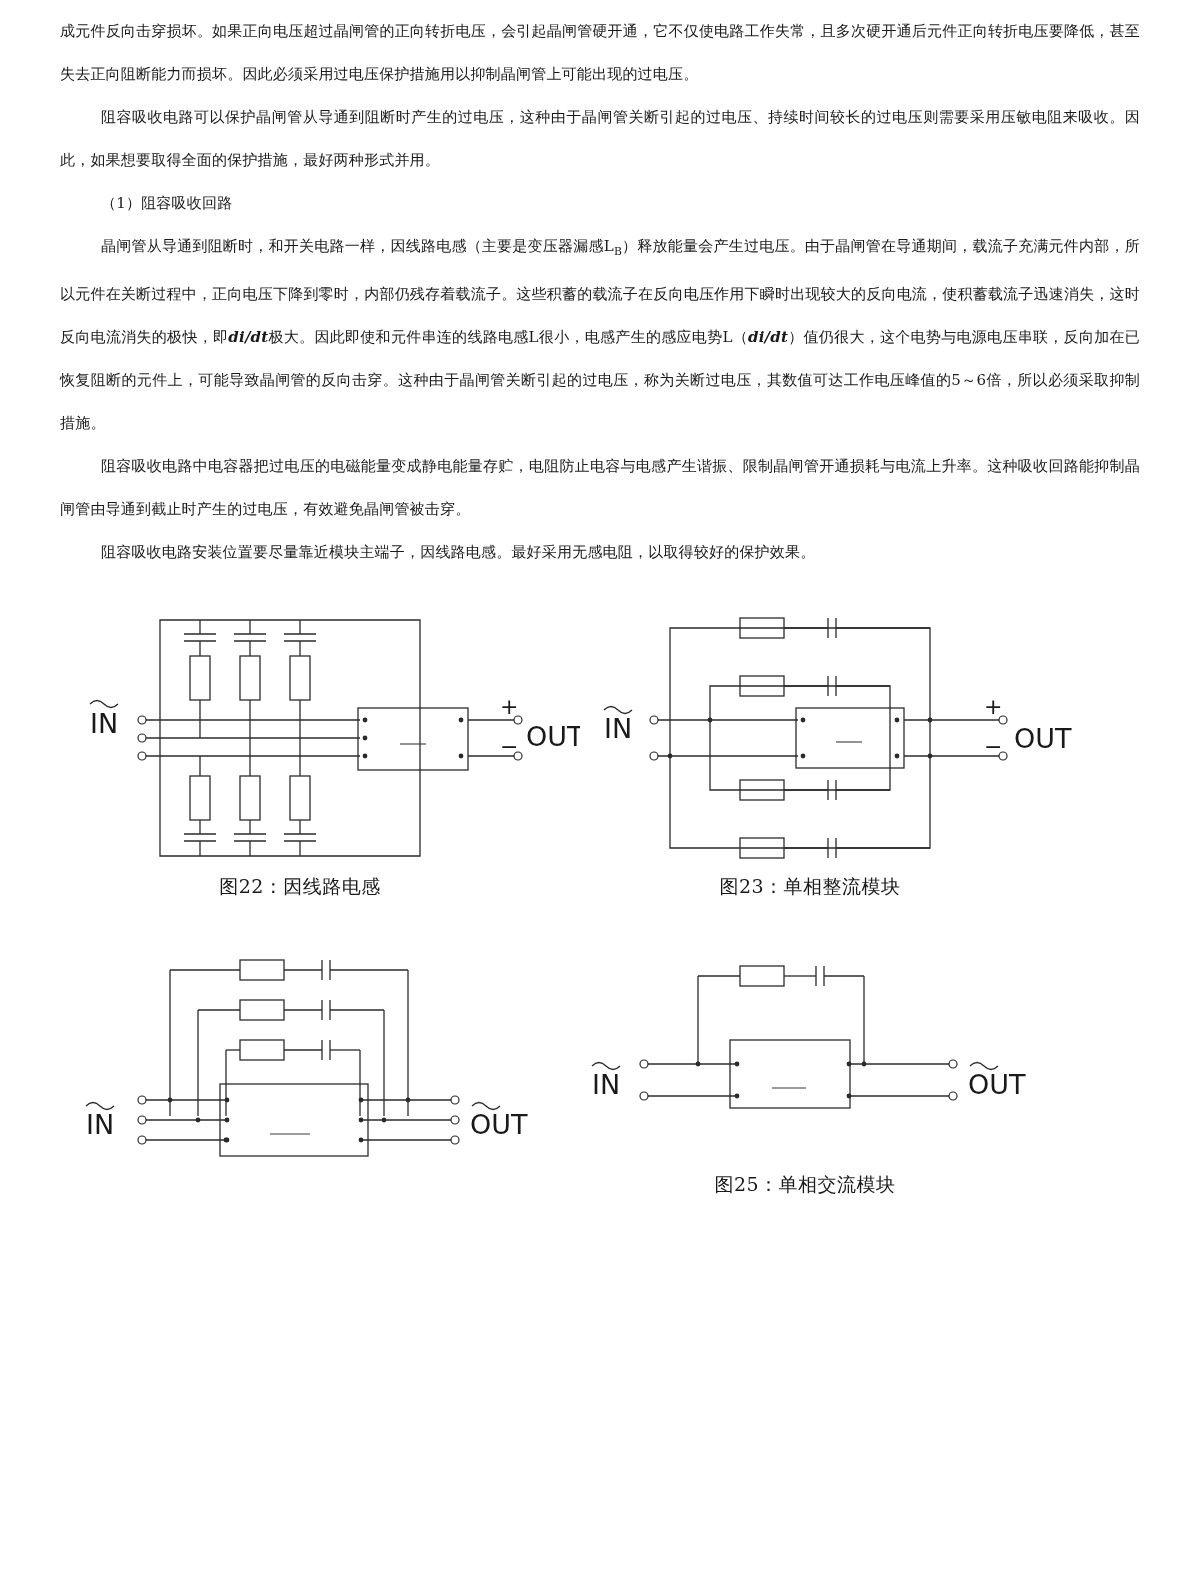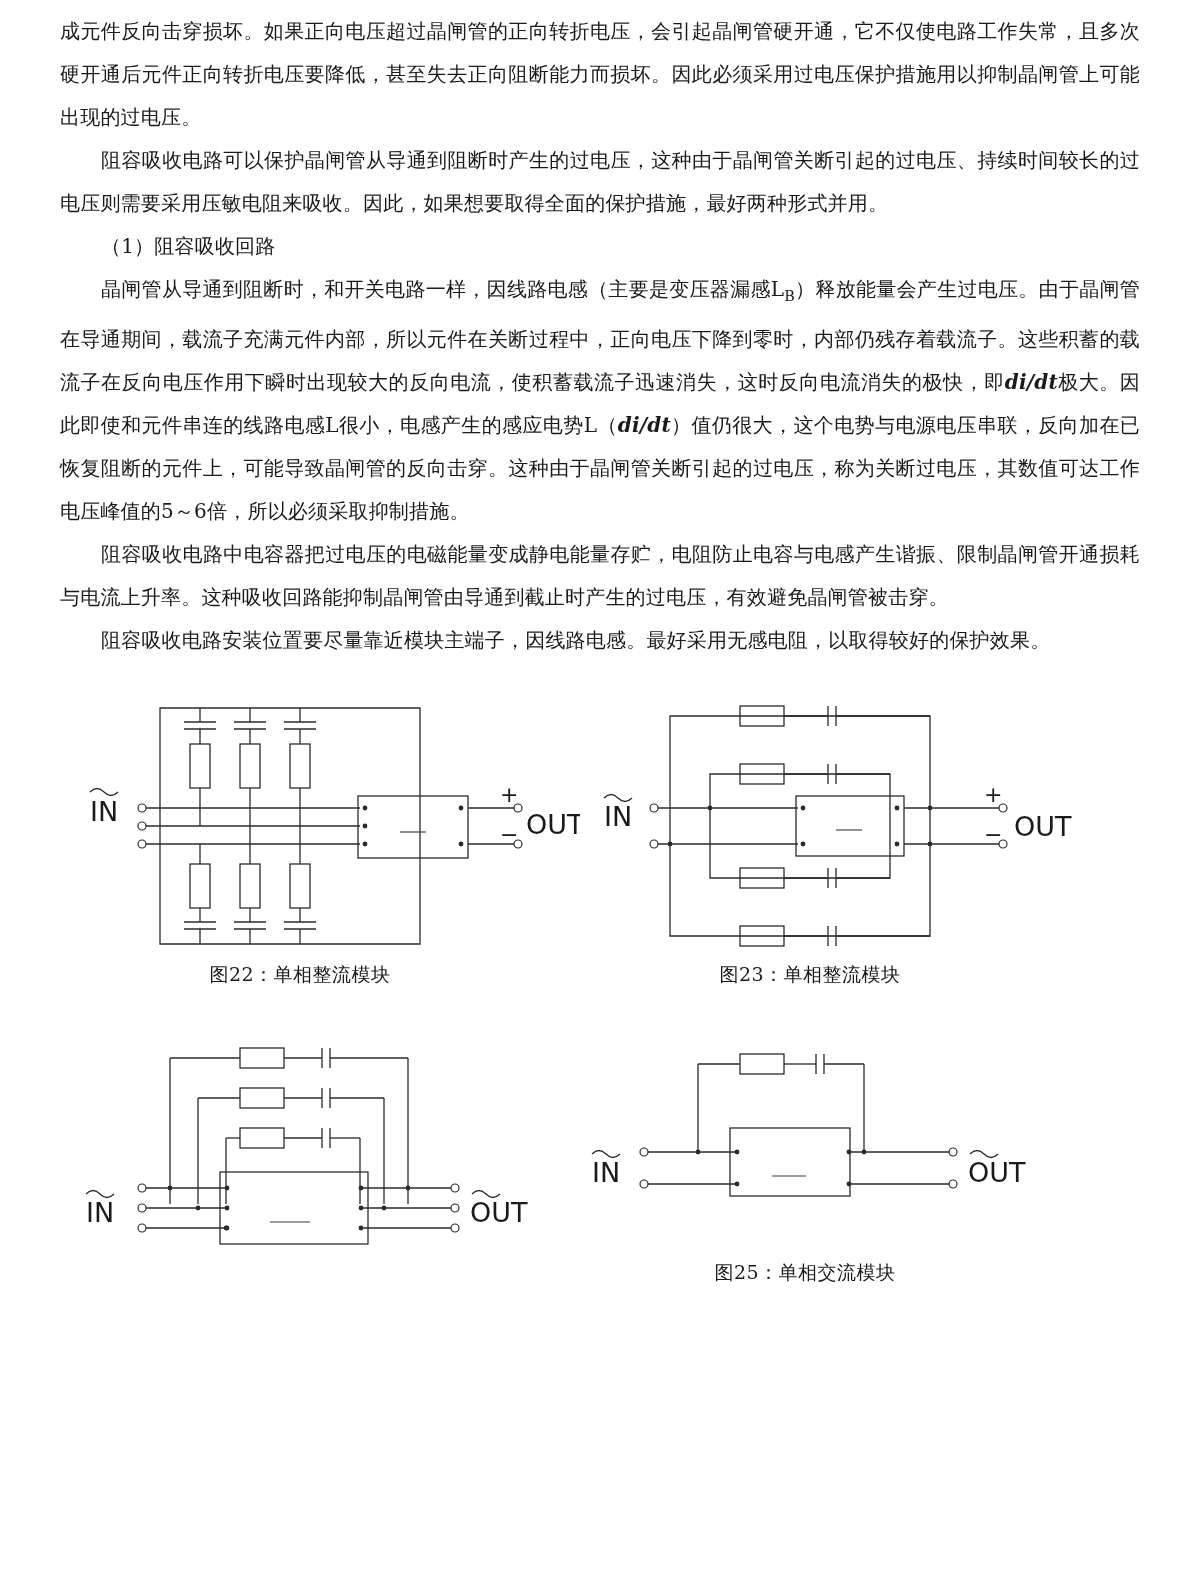--- a/index.html
+++ b/index.html
@@ -16,21 +16,21 @@
     overflow: hidden;
   }
   .page {
     width: 1200px;
     height: 1596px;
     position: relative;
     box-sizing: border-box;
     padding: 10px 60px 0 60px;
   }
   .para {
-    font-size: 20px;
+    font-size: 15px;
     line-height: 43px;
     text-align: justify;
     text-justify: inter-ideograph;
     margin: 0;
     letter-spacing: 0.2px;
   }
   .indent { text-indent: 41px; }
   .sub { font-size: 0.72em; vertical-align: sub; }
   .bold-it { font-style: italic; font-weight: bold; }
   .figures {
@@ -143,21 +143,21 @@
             <path class="wire" d="M190,212 L190,226 M174,226 L206,226 M174,233 L206,233 M190,233 L190,248"></path>
             <path class="wire" d="M240,212 L240,226 M224,226 L256,226 M224,233 L256,233 M240,233 L240,248"></path>
           </g>
 
           <text class="lbl" x="30" y="125">IN</text>
           <path class="wire" d="M30,96 q7,-7 14,0 q7,7 14,0"></path>
           <text class="lbl" x="466" y="138">OUT</text>
           <text class="lbl-sm" x="440" y="106">+</text>
           <text class="lbl-sm" x="440" y="146">−</text>
         </svg>
-        <div class="fig-caption" style="margin-left:-40px;">图22：单相整流模块</div>
+        <div class="fig-caption" style="margin-left:-40px;">图22：因线路电感</div>
       </div>
 
       <div class="fig-block" style="width:520px;">
         <svg width="520" height="260" viewBox="0 0 520 260">
 
           <path class="wire" d="M90,20 L350,20 L350,240 L90,240 Z"></path>
 
           <path class="wire" d="M130,78 L310,78 L310,182 L130,182 Z"></path>
 
           <rect class="box" x="160" y="10" width="44" height="20"></rect>

